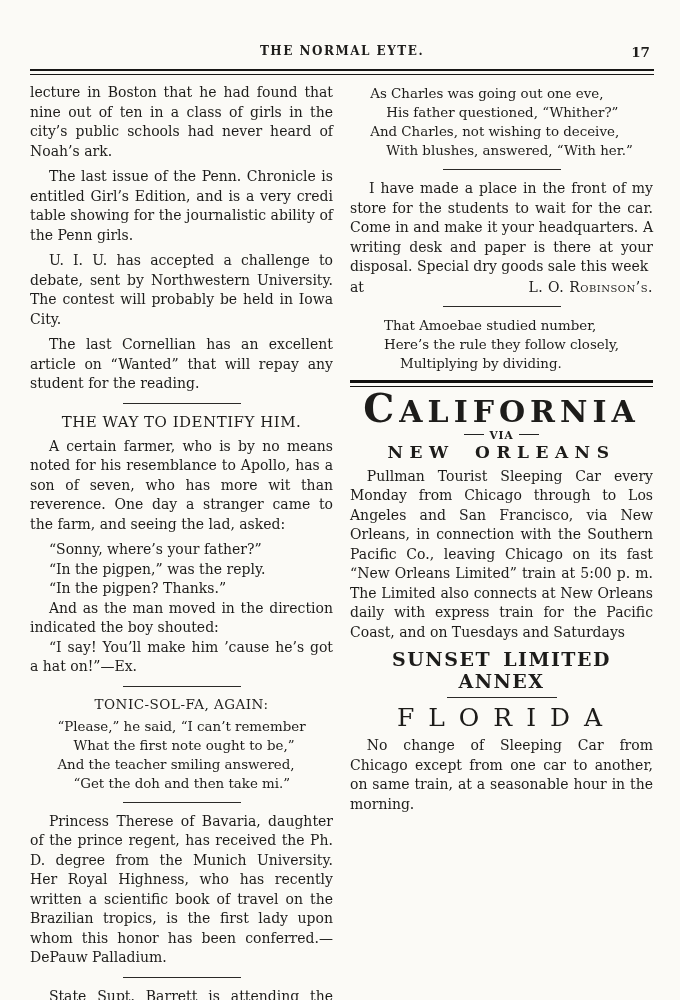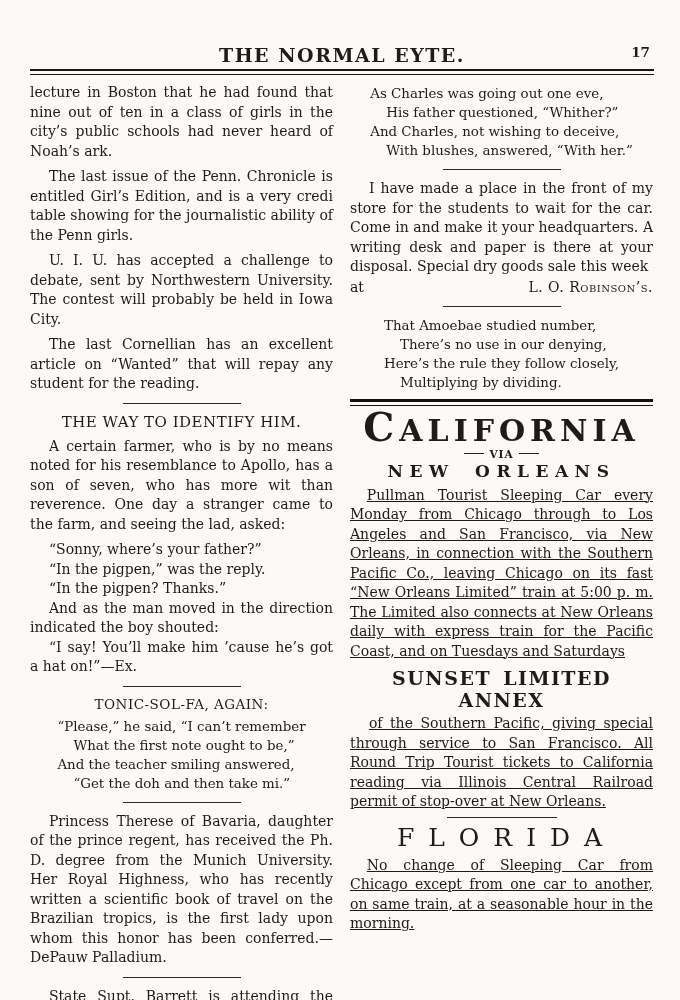--- a/index.html
+++ b/index.html
@@ -4,21 +4,21 @@
 <style>
   html,body{margin:0;padding:0;background:#e9e7e0;}
   .page{
     position:relative;width:680px;height:1000px;margin:0 auto;
     background:#fbfaf6;color:#1d1c1a;box-sizing:border-box;
     padding:44px 26px 0 30px;overflow:hidden;
     font-family:"DejaVu Serif", serif;
   }
   
   .masthead{position:relative;height:20px;margin-bottom:2px;}
-  .mast-title{display:block;text-align:center;font-weight:bold;font-size:19px;letter-spacing:1.5px;}
+  .mast-title{display:block;text-align:center;font-weight:bold;font-size:12px;letter-spacing:1.5px;}
   .mast-page{position:absolute;right:4px;top:0;font-weight:bold;font-size:13.5px;}
   .header-rule{height:3px;border-top:2.5px solid #181716;border-bottom:1px solid #181716;margin:5px 0 8px;}
   
   .columns{display:flex;gap:17px;}
   .col{width:303px;text-align:justify;}
   .col p{margin:0 0 6px;font-size:14px;line-height:19.5px;text-indent:1.35em;}
   .col p.noindent{text-indent:0;}
   .col p.tight{margin-bottom:0;}
   .divider{width:118px;border-top:1.2px solid #2a2927;margin:9px auto 9px;}
   .sec-heading{text-align:center;font-size:15px;font-weight:normal;letter-spacing:.5px;margin:2px 0 6px;}
@@ -28,21 +28,21 @@
   .poem .in{padding-left:16px;}
   .sig-row{display:flex;justify-content:space-between;font-size:14px;line-height:19px;margin-top:-5px;}
   .smallcaps{font-variant:small-caps;letter-spacing:.5px;}
   
   .heavy-rule{height:3px;border-top:3px solid #131210;border-bottom:1.2px solid #131210;margin:7px 0 5px;}
   .ca-title{text-align:center;font-weight:bold;font-size:30px;line-height:33px;letter-spacing:5px;}
   .ca-title::first-letter{font-size:39px;}
   .via-row{display:flex;align-items:center;justify-content:center;gap:5px;font-size:10.5px;font-weight:bold;letter-spacing:1px;margin:1px 0;}
   .via-row::before,.via-row::after{content:"";width:20px;border-top:1.2px solid #222;}
   .no-title{text-align:center;font-weight:bold;font-size:17px;letter-spacing:6.5px;word-spacing:8px;margin:1px 0 5px;}
-  .ad-body{font-size:12.1px;line-height:14.4px;text-align:justify;margin:0 0 3px;text-indent:0;text-decoration:underline;}
+  .ad-body{font-size:12.1px;line-height:14.4px;text-align:justify;margin:0 0 3px;text-indent:0;}
   .ad-body.indent{text-indent:1.2em;}
   .ad-body.run-in{margin-bottom:0;}
   .sunset{text-align:center;font-weight:bold;font-size:19px;letter-spacing:1.5px;word-spacing:4px;margin:4px 0 3px;}
   .short-div{width:110px;border-top:1.2px solid #2a2927;margin:5px auto 5px;}
   .florida{text-align:center;font-weight:normal;font-size:25px;letter-spacing:14px;text-indent:10px;margin:1px 0 4px;}
 </style>
 </head>
 <body>
 
 <div class="page">
@@ -97,34 +97,32 @@
       <div class="divider"></div>
       <p>I have made a place in the front of my store for the students to wait for the car. Come in and make it your headquarters. A writing desk and paper is there at your disposal.  Special dry goods sale this week</p>
       <div class="sig-row">
         <span>at</span>
         <span class="smallcaps">L. O. Robinson’s.</span>
       </div>
 
       <div class="divider"></div>
       <div class="poem">
         <span class="pl">That Amoebae studied number,</span>
-        <span class="pl in">There’s no use in our denying,</span>
         <span class="pl">Here’s the rule they follow closely,</span>
         <span class="pl in">Multiplying by dividing.</span>
       </div>
 
       <div class="heavy-rule"></div>
 
       <div>
         <div class="ca-title">CALIFORNIA</div>
         <div class="via-row">VIA</div>
         <div class="no-title">NEW ORLEANS</div>
         <p class="ad-body indent">Pullman Tourist Sleeping Car every Monday from Chicago through to Los Angeles and San Francisco, via New Orleans, in connection with the Southern Pacific Co., leaving Chicago on its fast “New Orleans Limited” train at 5:00 p. m. The Limited also connects at New Orleans daily with express train for the Pacific Coast, and on Tuesdays and Saturdays</p>
         <div class="sunset">SUNSET LIMITED ANNEX</div>
-        <p class="ad-body run-in">of the Southern Pacific, giving special through service to San Francisco.  All Round Trip Tourist tickets to California reading via Illinois Central Railroad permit of stop-over at New Orleans.</p>
       </div>
 
       <div class="short-div"></div>
 
       <div>
         <div class="florida">FLORIDA</div>
         <p class="ad-body indent">No change of Sleeping Car from Chicago except from one car to another, on same train, at a seasonable hour in the morning.</p>
       </div>
 
     </div>

